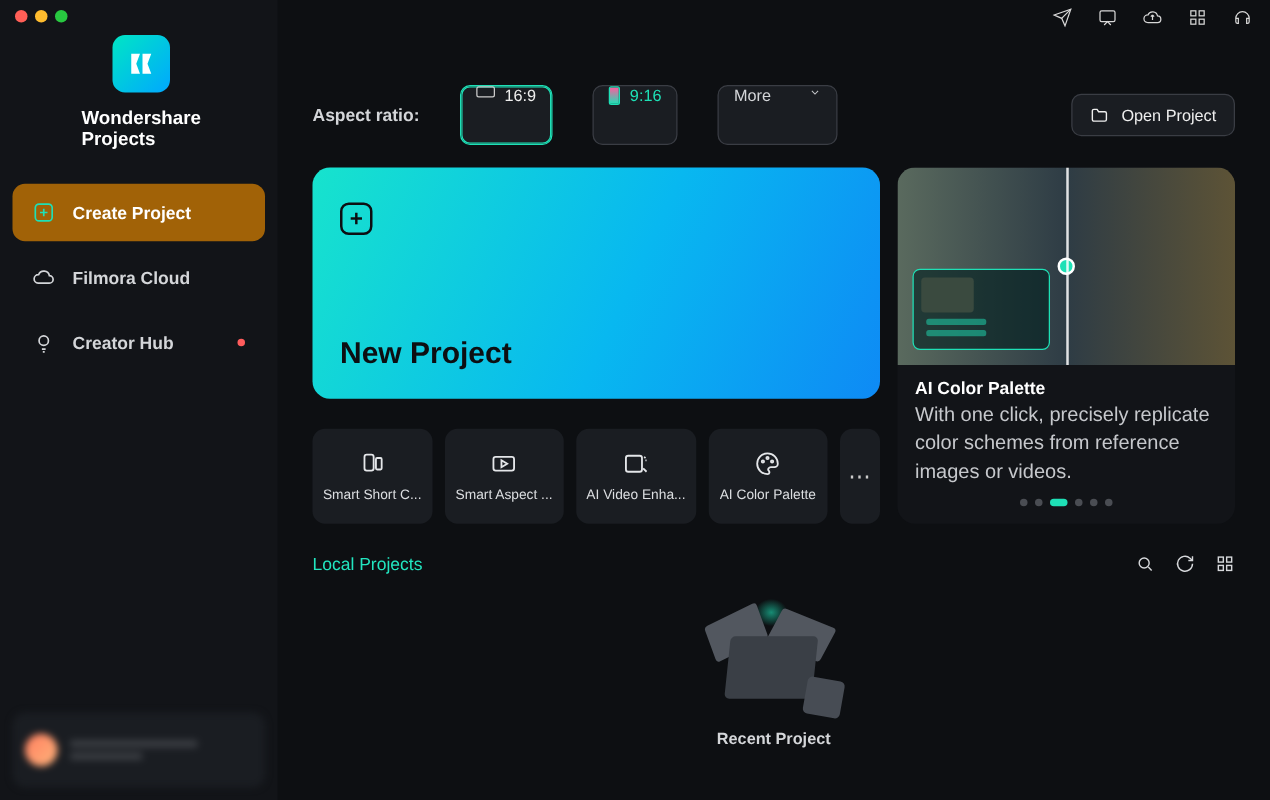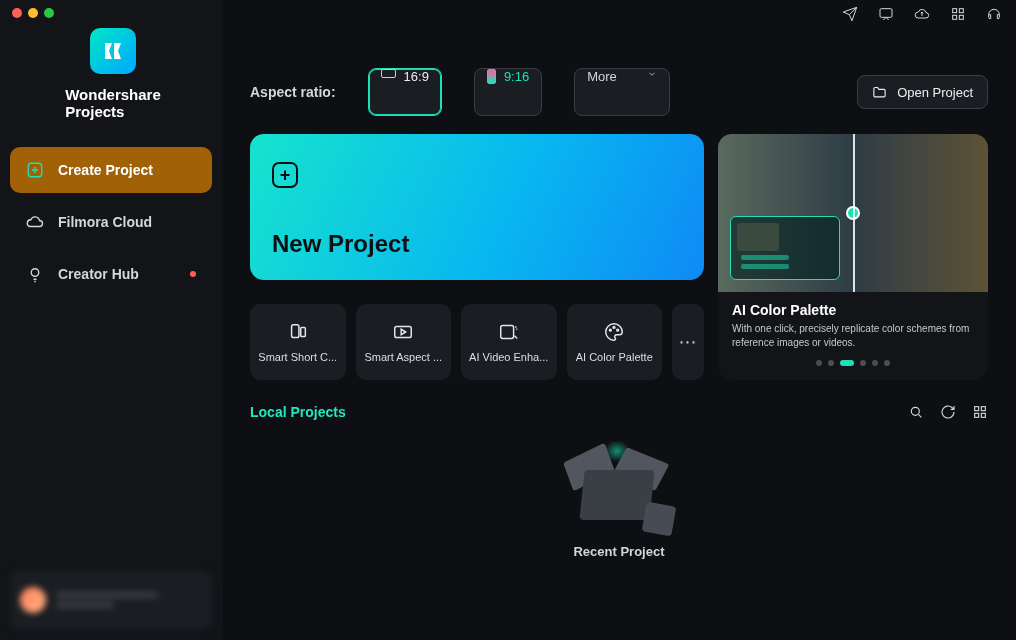--- a/index.html
+++ b/index.html
@@ -58,35 +58,35 @@
   .feature-card { width:270px; border-radius:14px; background:#121418; overflow:hidden; display:flex; flex-direction:column; }
   .fc-image { height:158px; background:linear-gradient(90deg,#5a6a5e 0%, #2e3c45 50%, #5d5336 100%); position:relative; }
   .fc-image::after { content:""; position:absolute; left:50%; top:0; bottom:0; width:2px; background:rgba(255,255,255,.85);}
   .fc-marker { position:absolute; left:50%; top:50%; width:14px; height:14px; border-radius:50%; border:2px solid #fff; background:#1ee0b6; transform:translate(-50%,-50%);}
   .fc-overlay { position:absolute; left:12px; bottom:12px; width:110px; background:rgba(0,30,30,.6); border:1px solid #1ee0b6; border-radius:6px; padding:6px; }
   .fc-overlay .thumb { width:42px; height:28px; background:#3a4a3f; border-radius:3px; display:inline-block;}
   .fc-overlay .bars { display:inline-flex; flex-direction:column; gap:4px; margin-left:4px; vertical-align:top;}
   .fc-overlay .bars div { width:48px; height:5px; background:rgba(30,224,182,.5); border-radius:2px;}
   .fc-body { padding:10px 14px 14px; }
   .fc-title { color:#fff; font-weight:700; font-size:14px; }
-  .fc-desc { color:#c6c8cc; font-size:10px; margin-top:4px; line-height:1.4; }
+  .fc-desc { color:#c6c8cc; font-size:16px; margin-top:4px; line-height:1.4; }
   .fc-dots { margin-top:10px; display:flex; justify-content:center; gap:6px;}
   .fc-dots span { width:6px; height:6px; border-radius:50%; background:#4a4d53; }
   .fc-dots span.on { background:#1ee0b6; width:14px; border-radius:3px; }
 
   
   .tool-row { display:flex; gap:10px; margin-top:12px; }
   .tool-card { flex:1; height:76px; border-radius:10px; background:#1a1d22; display:flex; flex-direction:column; align-items:center; justify-content:center; gap:8px; cursor:pointer; max-width:103px;}
   .tool-card svg { width:22px; height:22px; stroke:#e4e6e9; fill:none; stroke-width:1.6;}
   .tool-card span { font-size:11px; color:#dcdee1; white-space:nowrap; overflow:hidden; text-overflow:ellipsis; max-width:92px; text-align:center;}
   .tool-more { width:32px; height:76px; border-radius:10px; background:#1a1d22; display:flex; align-items:center; justify-content:center; cursor:pointer; color:#ccc; font-size:18px; letter-spacing:1px;}
 
   
   .lp-row { display:flex; align-items:center; margin-top:24px; }
-  .lp-title { color:#22e6c0; font-weight:700; font-size:14px; }
+  .lp-title { color:#22e6c0; font-weight:400; font-size:14px; }
   .lp-actions { margin-left:auto; display:flex; gap:16px; }
   .lp-actions svg { width:16px; height:16px; stroke:#d6d8db; fill:none; stroke-width:1.7; cursor:pointer;}
 
   .empty-area { margin-top:20px; display:flex; flex-direction:column; align-items:center; gap:14px; }
   .box-illus { width:110px; height:90px; position:relative;}
   .box-back { position:absolute; left:18px; top:30px; width:70px; height:50px; background:#3a3f46; transform:skewX(-6deg); border-radius:4px;}
   .box-flap1 { position:absolute; left:2px; top:12px; width:46px; height:30px; background:#52575f; transform:rotate(-26deg) skewX(-6deg); border-radius:3px;}
   .box-flap2 { position:absolute; right:10px; top:14px; width:46px; height:30px; background:#52575f; transform:rotate(22deg) skewX(-6deg); border-radius:3px;}
   .box-cube { position:absolute; right:0; bottom:-4px; width:30px; height:30px; background:#474c54; border-radius:4px; transform:rotate(10deg);}
   .box-glow { position:absolute; left:40px; top:0; width:26px; height:22px; border-radius:50%; background:radial-gradient(#1ee0b6,transparent 70%); opacity:.6;}

